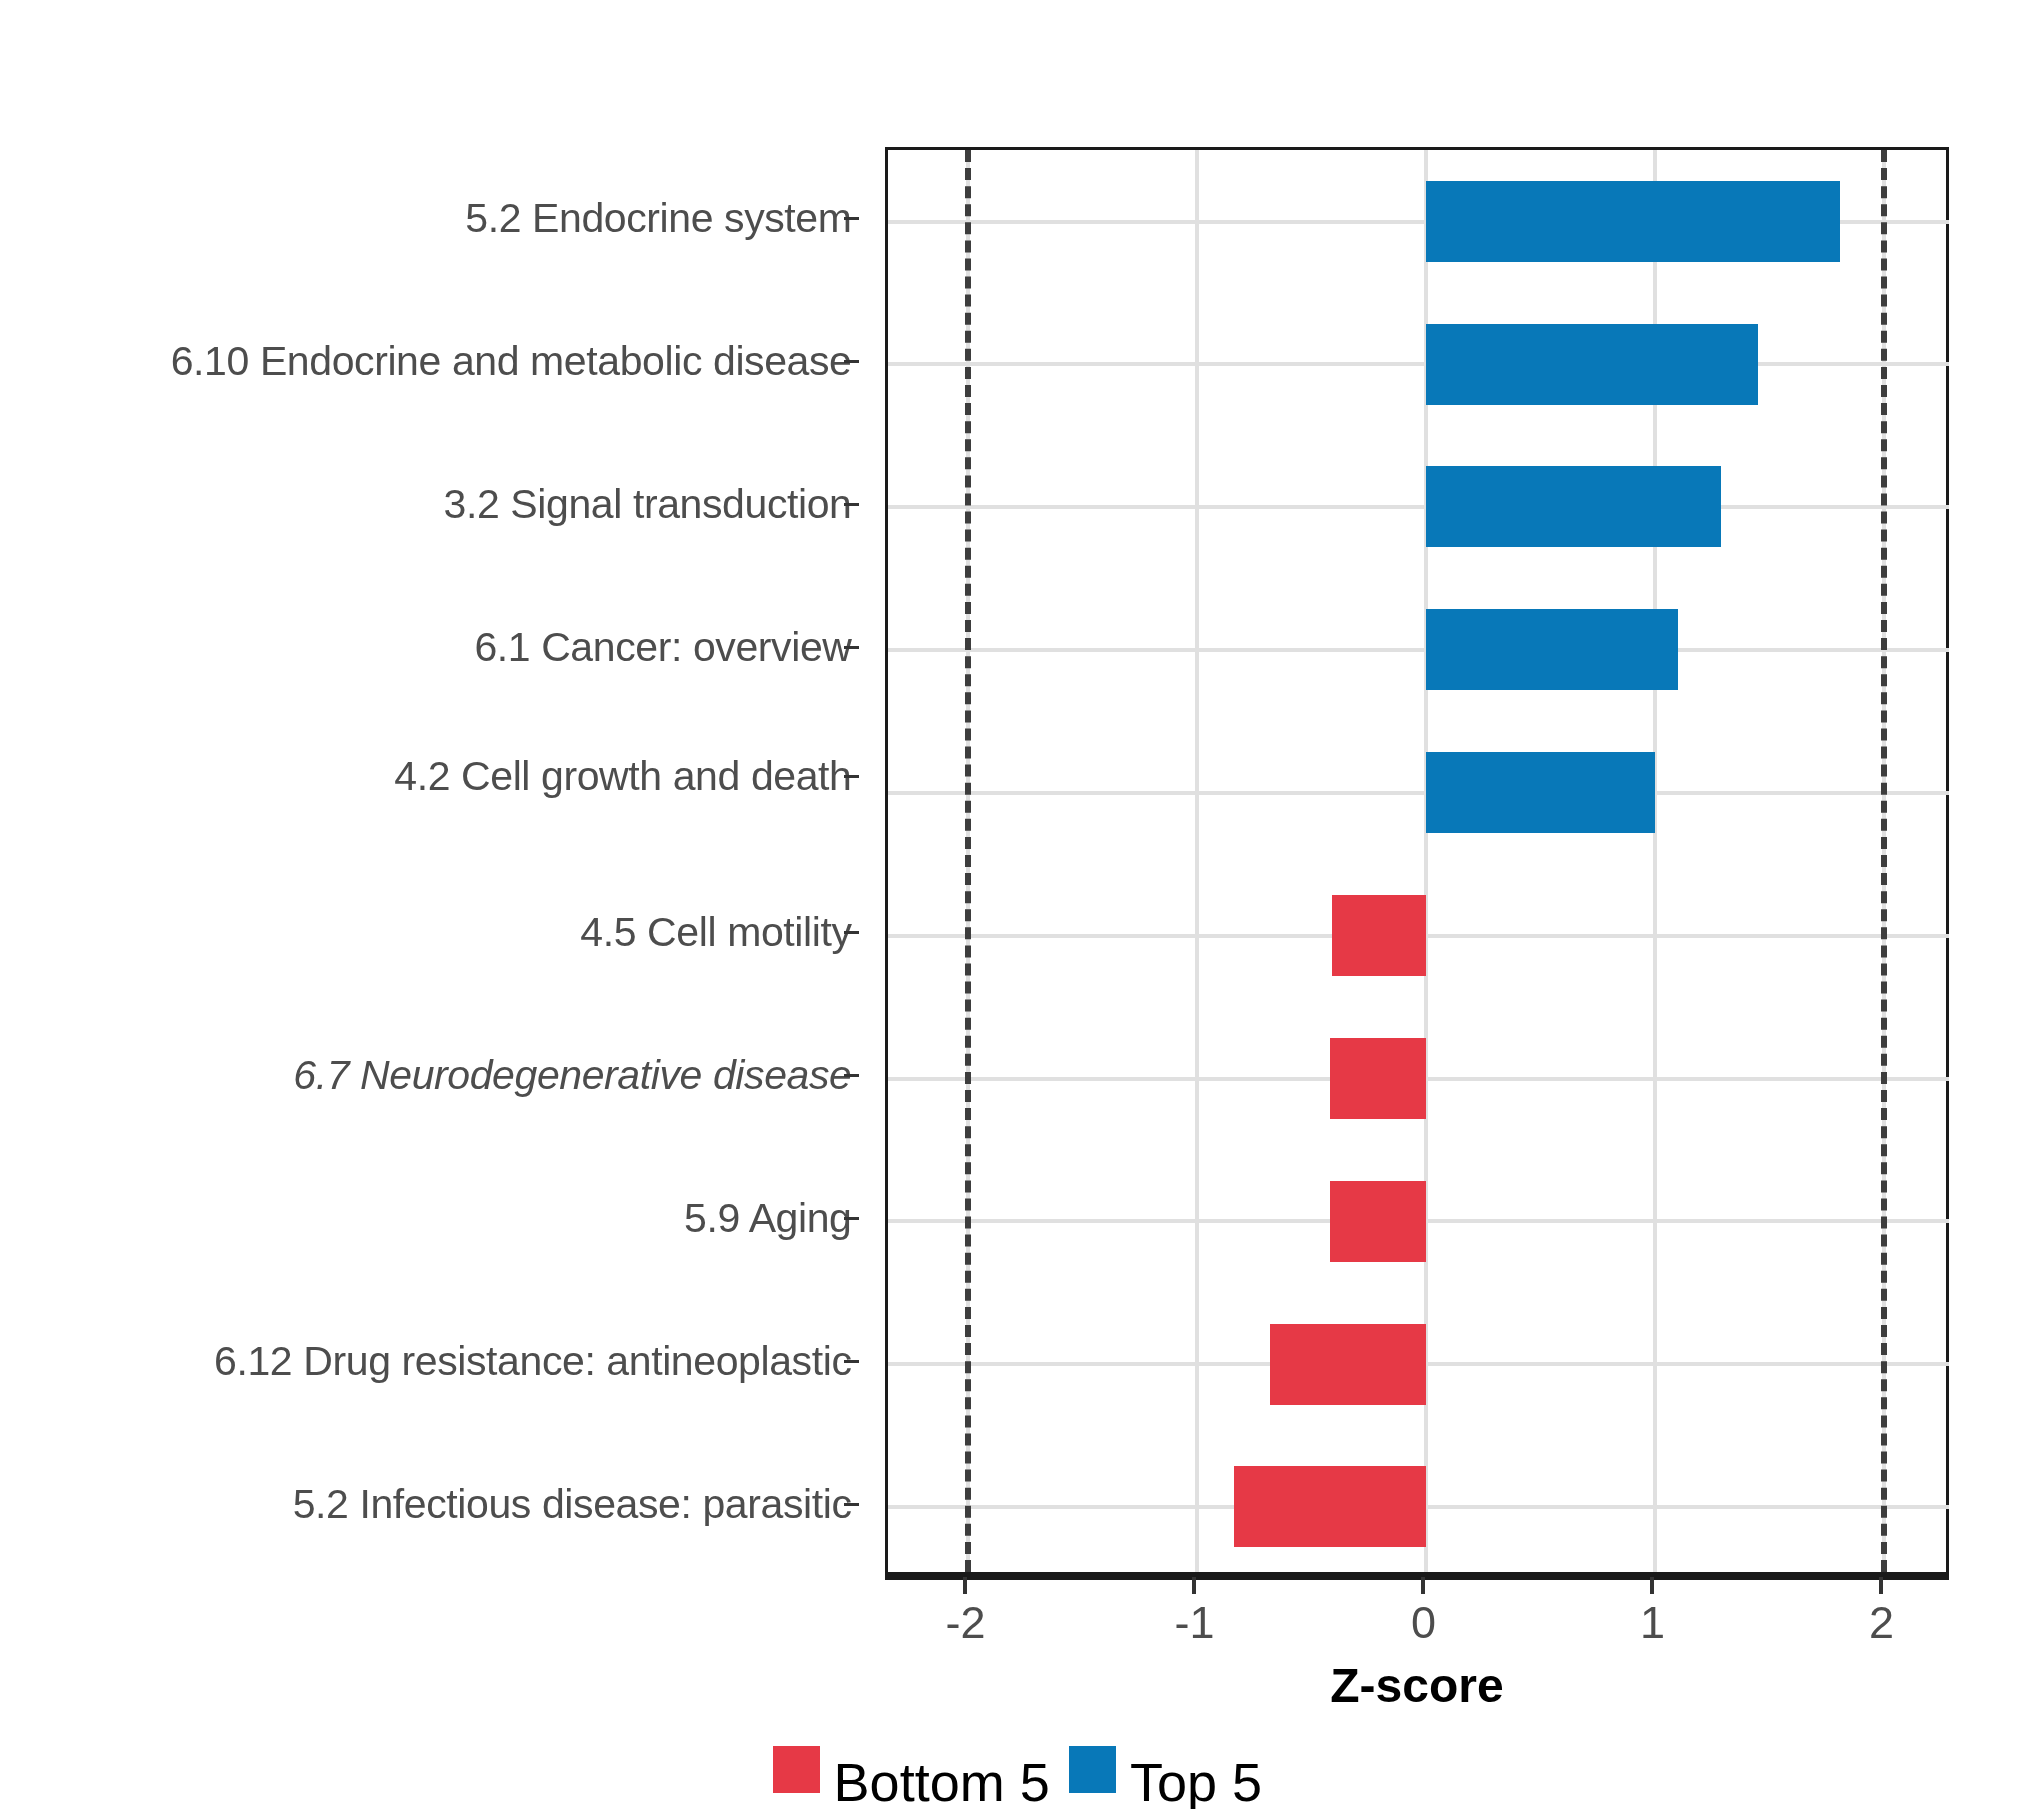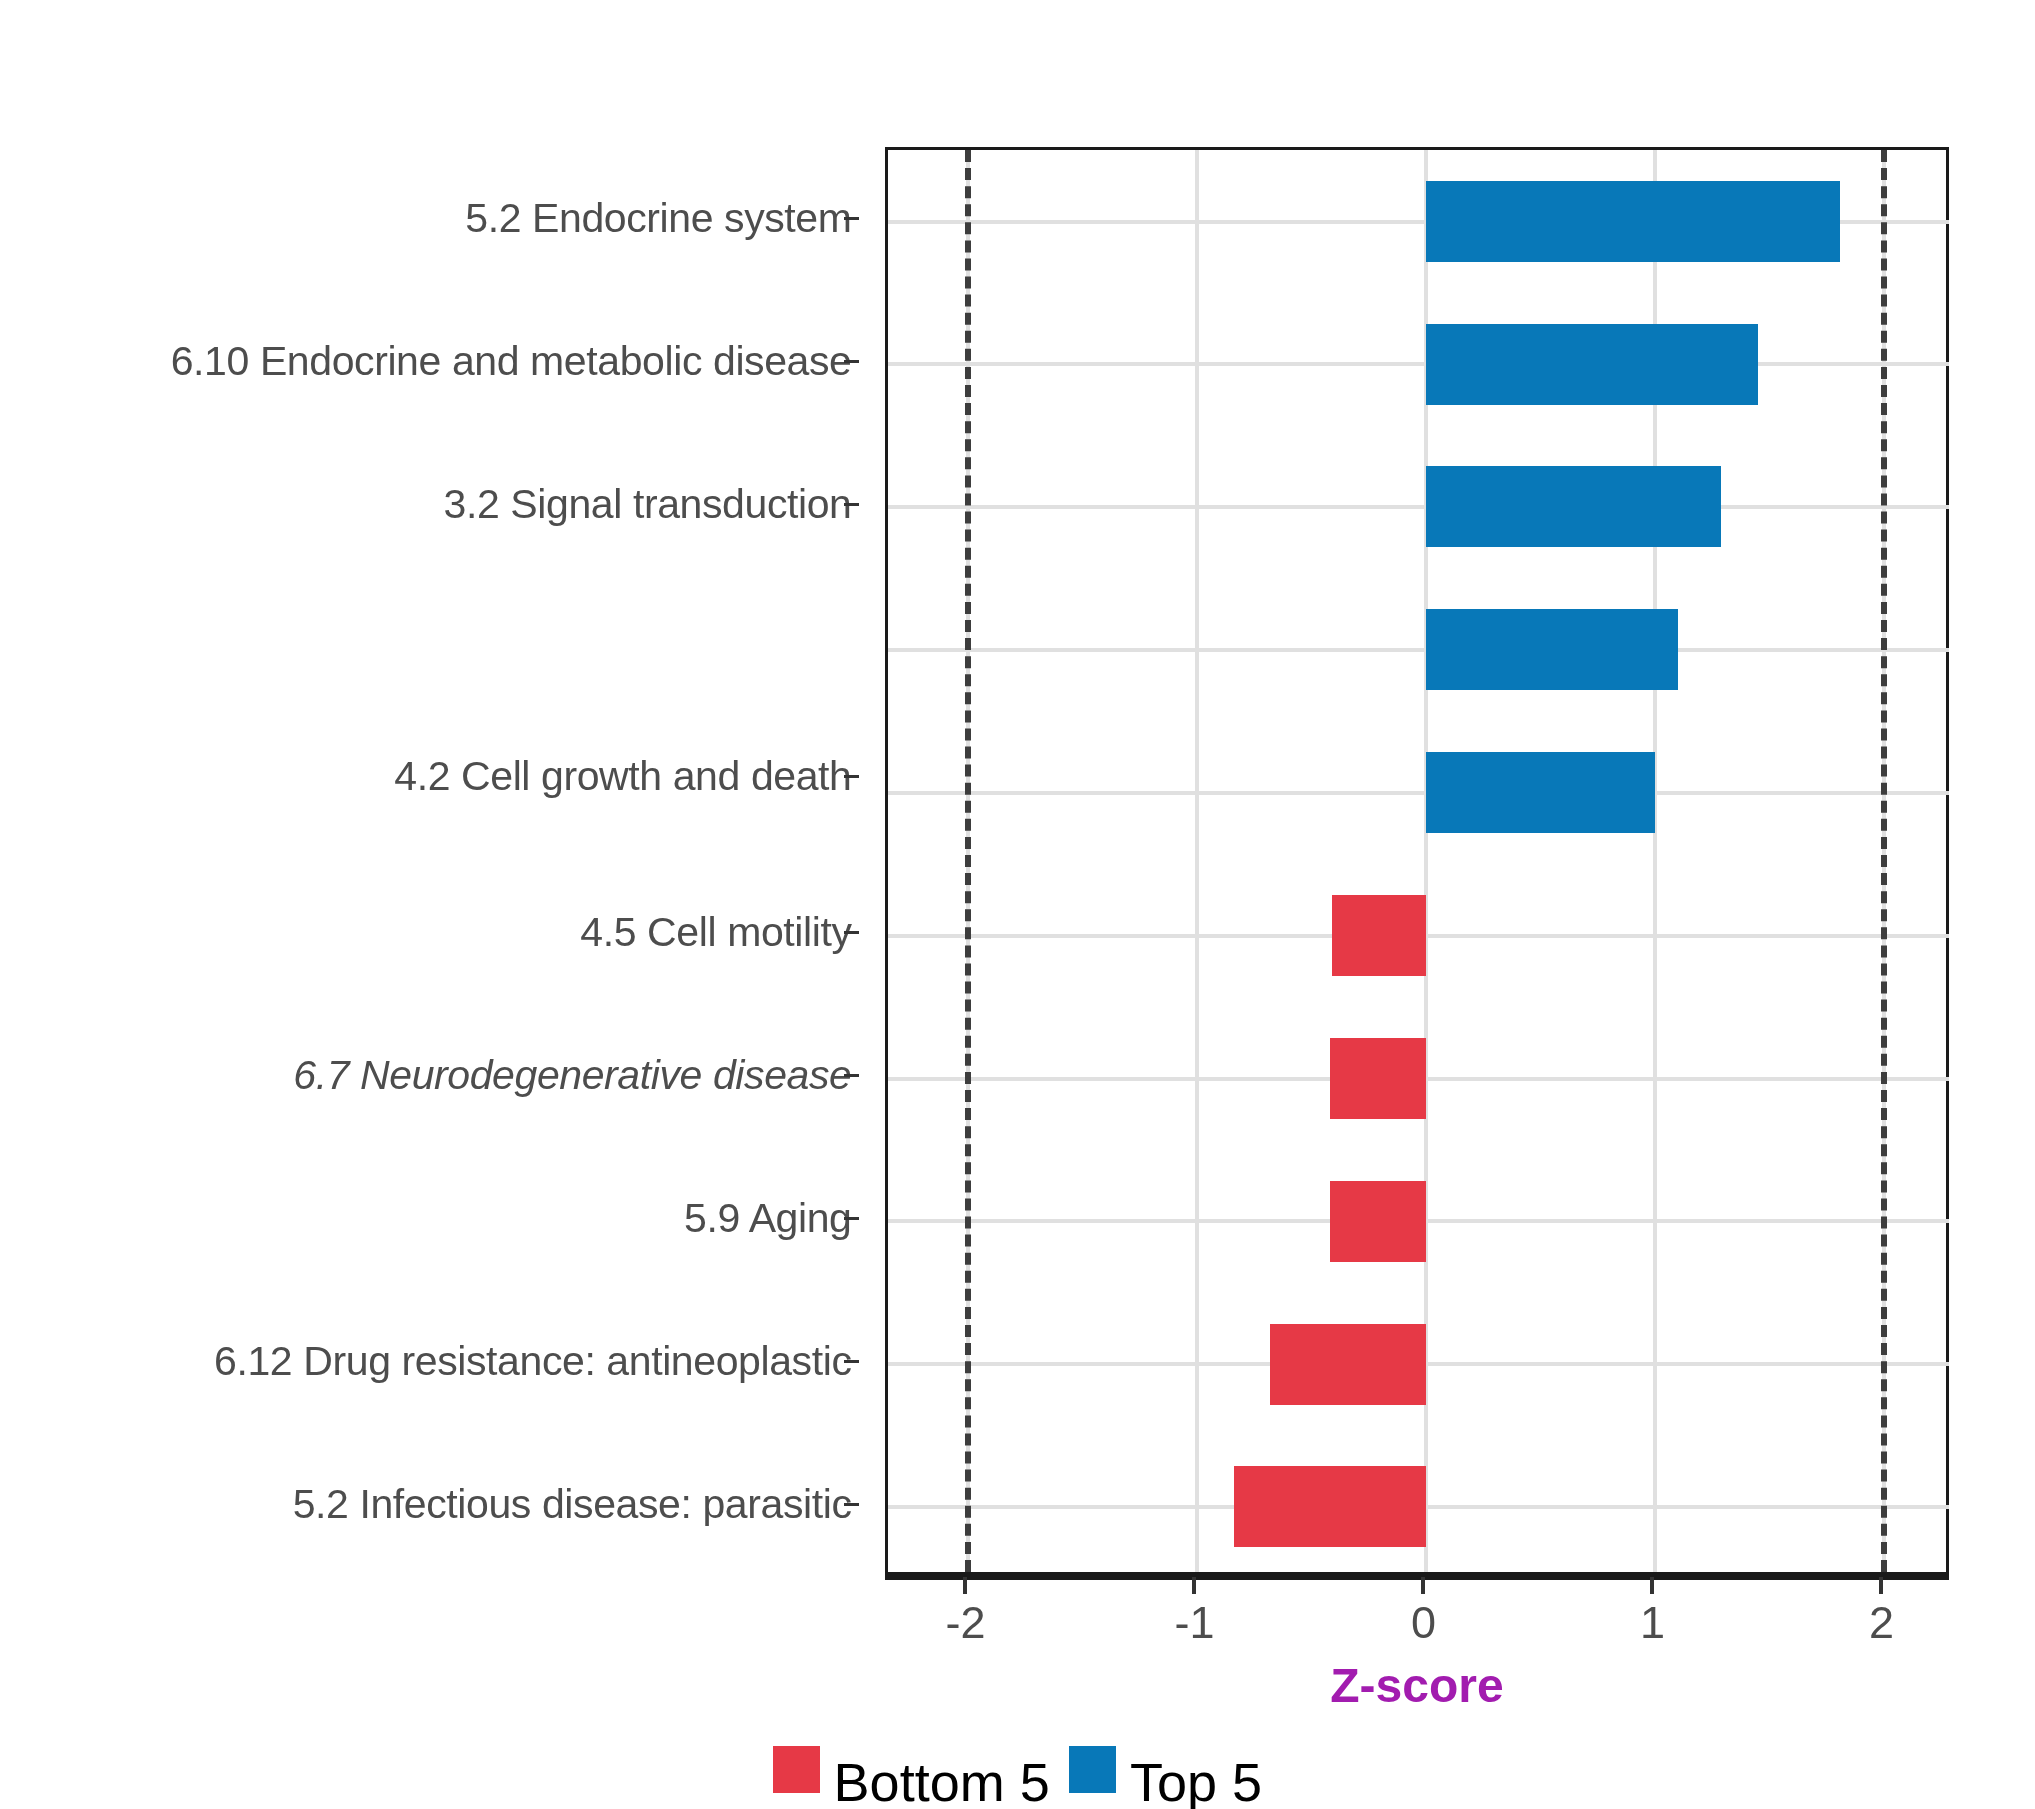--- a/index.html
+++ b/index.html
@@ -69,21 +69,21 @@
   }
   .xtick {
     position:absolute; top:1577px; width:3.8px; height:16.6px; background:#333333;
   }
   .xticklabel {
     position:absolute; top:1597px; width:151px; margin-left:-75px;
     text-align:center; font-size:45px; color:#4d4d4d;
   }
   #xaxis-title {
     position:absolute; left:885px; top:1658px; width:1064px;
-    text-align:center; font-size:48px; font-weight:bold; color:#a21caf;
+    text-align:center; font-size:48px; font-weight:bold; color:#000000;
   }
 
   
   #legend {
     position:absolute; left:0; top:1726px; width:2035px;
     display:flex; align-items:center; justify-content:center; gap:19.6px;
   }
   .legend-item { display:flex; align-items:center; gap:13.6px; }
   .legend-swatch { width:47px; height:47px; }
   .legend-label { font-size:54px; color:#000000;margin-top:25px; }
@@ -97,20 +97,24 @@
       <div class="ylabel-row" style="top: 0px;">
         <span class="ylabel-text">5.2 Endocrine system</span>
         <div class="ytick"></div>
       </div>
       <div class="ylabel-row" style="top: 143px;">
         <span class="ylabel-text">6.10 Endocrine and metabolic disease</span>
         <div class="ytick"></div>
       </div>
       <div class="ylabel-row" style="top: 286px;">
         <span class="ylabel-text">3.2 Signal transduction</span>
+        <div class="ytick"></div>
+      </div>
+      <div class="ylabel-row" style="top: 429px;">
+        <span class="ylabel-text">6.1 Cancer: overview</span>
         <div class="ytick"></div>
       </div>
       <div class="ylabel-row" style="top: 558px; text-align: right;">
         <span class="ylabel-text">4.2 Cell growth and death</span>
         <div class="ytick"></div>
       </div>
       <div class="ylabel-row" style="top: 714px;">
         <span class="ylabel-text">4.5 Cell motility</span>
         <div class="ytick"></div>
       </div>

